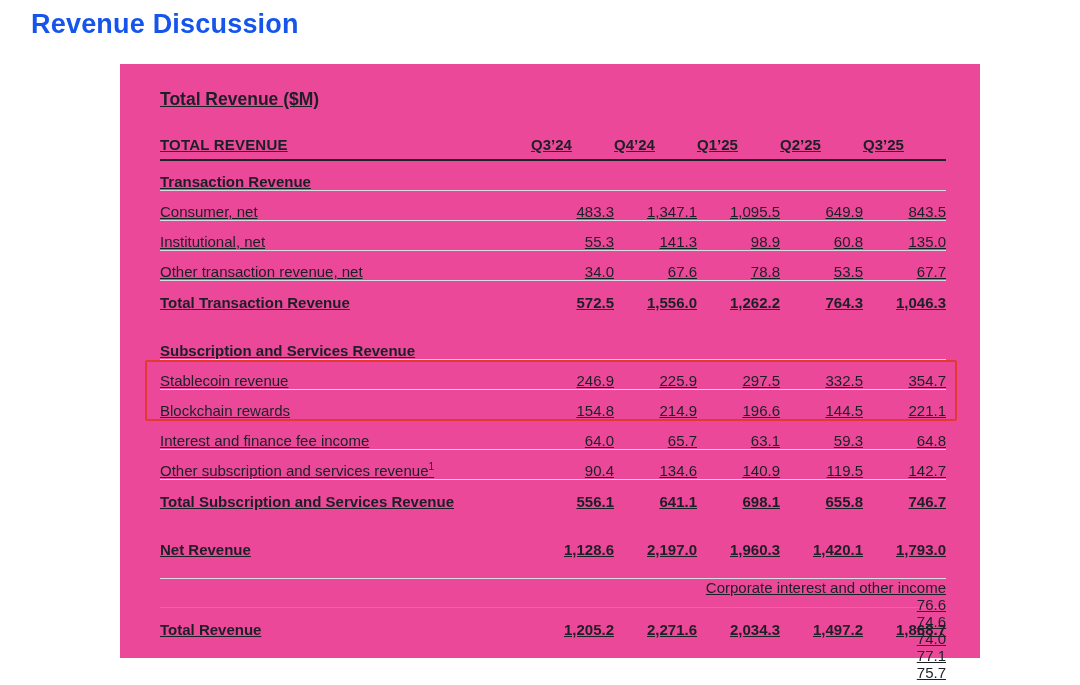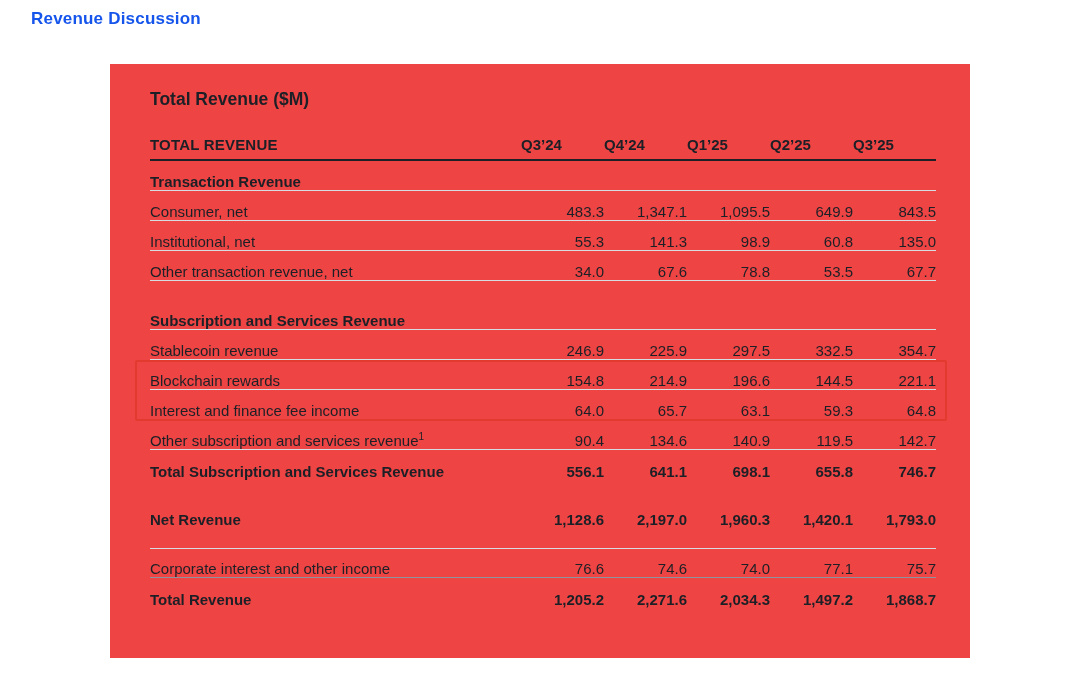--- a/index.html
+++ b/index.html
@@ -1,42 +1,42 @@
 <!DOCTYPE html>
 <html><head>
 <meta charset="utf-8">
 <style>
   * { margin: 0; padding: 0; box-sizing: border-box; }
   html, body { width: 1080px; height: 685px; background: #ffffff; overflow: hidden;
     font-family: "Liberation Sans", sans-serif; color: #1c2026; }
 
   .page-title { position: absolute; left: 31px; top: 9px;
-    font-size: 17px; font-weight: 700; color: #1655ec; letter-spacing: 0.2px; }
+    font-size: 27px; font-weight: 700; color: #1655ec; letter-spacing: 0.2px; }
 
-  .card { position: absolute; left: 110px; top: 64px; width: 860px; height: 594px;
-    background: #ef4444; }
+  .card { position: absolute; left: 120px; top: 64px; width: 860px; height: 594px;
+    background: #ec4899; text-decoration: underline; }
 
   .card-inner { margin: 0 34px 0 40px; position: relative; }
 
   .table-title { margin-top: 22px; height: 26px; line-height: 26px;
     font-size: 17.5px; font-weight: 700; }
 
   .hdr-row { margin-top: 18px; height: 31px; display: flex; align-items: center;
     border-bottom: 2px solid #1d2127; font-weight: 700; font-size: 15px; }
   .hdr-row .lbl { flex: 1; letter-spacing: 0.2px; }
   .hdr-row .col { width: 83px; text-align: left; padding-right: 12px; }
 
   .r { display: flex; align-items: flex-end; height: 30px; font-size: 15px; }
   .r .lbl { flex: 1; }
   .r .v { width: 83px; text-align: right; }
   .r.section .lbl { font-weight: 700; }
   .r.total { font-weight: 700; }
   .bb { border-bottom: 1px solid #d7dbe2; }
   .bt { border-top: 1px solid #d7dbe2; }
-  .bb-med { border-bottom: 1.5px solid #8e949e; } .sp18 { height: 18px; } .sp19 { height: 19px; } .sp20 { height: 20px; }
+  .bb-med { border-bottom: 1.5px solid #8e949e; flex-direction: column; } .sp18 { height: 18px; } .sp19 { height: 19px; } .sp20 { height: 20px; }
 
   sup { font-size: 10px; vertical-align: super; line-height: 0; }
 
   .highlight-box { position: absolute; left: 25px; top: 296px; width: 812px; height: 61px;
     border: 2px solid #e23a2e; border-radius: 2px; pointer-events: none; background: transparent; }
 </style>
 </head>
 <body>
 
 <div class="page-title">Revenue Discussion</div>
@@ -79,20 +79,28 @@
 
     <div class="r bb">
       <div class="lbl">Other transaction revenue, net</div>
       <div class="v">34.0</div>
       <div class="v">67.6</div>
       <div class="v">78.8</div>
       <div class="v">53.5</div>
       <div class="v">67.7</div>
     </div>
 
+    <div class="r total">
+      <div class="lbl">Total Transaction Revenue</div>
+      <div class="v">572.5</div>
+      <div class="v">1,556.0</div>
+      <div class="v">1,262.2</div>
+      <div class="v">764.3</div>
+      <div class="v">1,046.3</div>
+    </div>
 
     <div class="sp19"></div>
 
     <div class="r section bb">
       <div class="lbl">Subscription and Services Revenue</div>
     </div>
 
     <div class="r bb">
       <div class="lbl">Stablecoin revenue</div>
       <div class="v">246.9</div>

